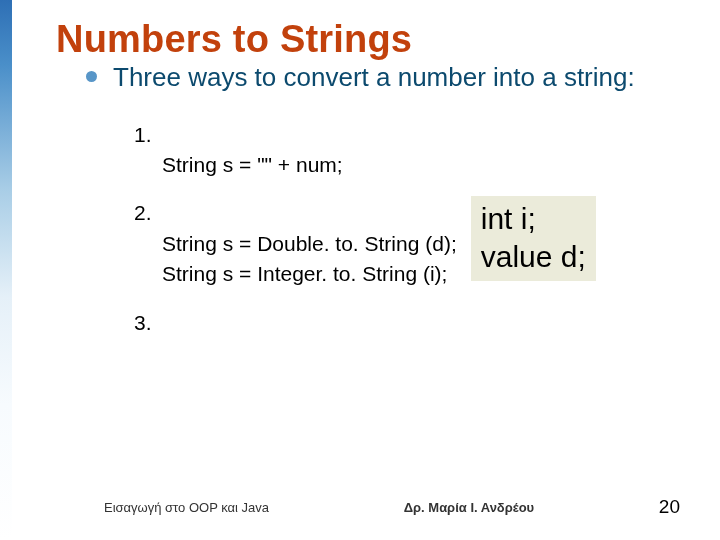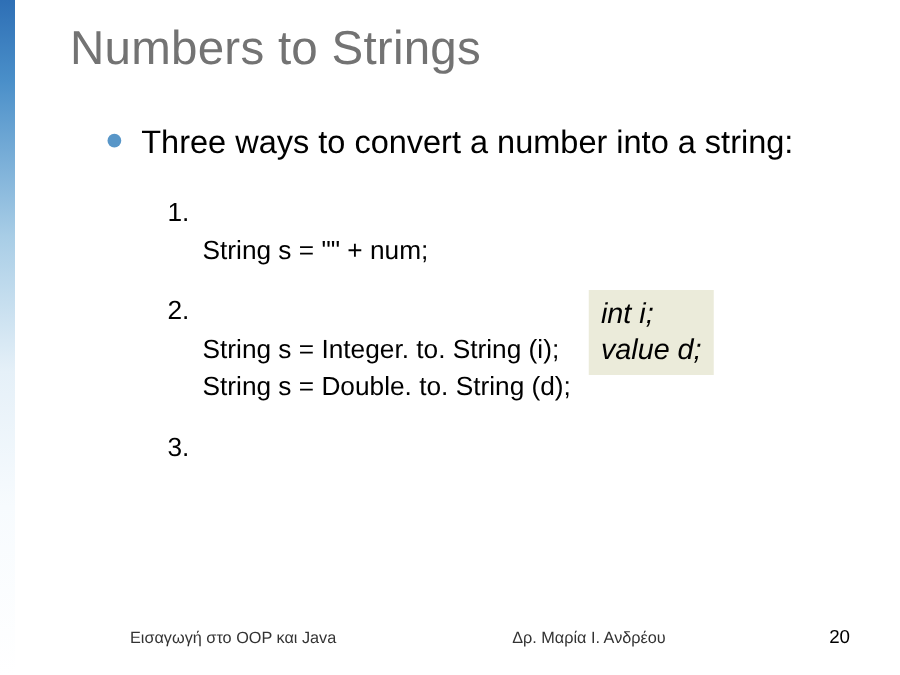--- a/index.html
+++ b/index.html
@@ -15,42 +15,41 @@
     width: 12px; height: 540px;
     background: linear-gradient(180deg, #2e6fb5 0%, #4a8fc9 12%, #a8cde6 35%, #e5f0f8 55%, #f7fbfe 75%, #ffffff 100%);
   }
   .slide {
     position: absolute;
     left: 0; top: 0;
     width: 720px; height: 540px;
     padding: 18px 34px 0 56px;
   }
   .title {
-    color: #737373;
+    color: #c2410c;
     font-size: 38px;
-    font-weight: 400;
+    font-weight: 700;
     letter-spacing: 0.2px;
-    margin-bottom: 36px;
   }
   .bullet-row {
     display: flex;
     align-items: flex-start;
     gap: 16px;
     margin-left: 30px;
     margin-bottom: 26px;
   }
   .bullet-dot {
     width: 11px; height: 11px;
     border-radius: 50%;
     background: #5896c8;
     margin-top: 10px;
     flex: 0 0 auto;
   }
   .bullet-text {
-    color: #000000;
+    color: #0c4a6e;
     font-size: 26px;
     line-height: 1.25;
   }
   .items {
     margin-left: 78px;
     font-size: 21px;
     color: #000;
     line-height: 1.45;
   }
   .item { margin-bottom: 18px; }
@@ -58,40 +57,39 @@
   .item-body { margin-left: 28px; display: block; }
   .row2 {
     display: flex;
     align-items: flex-start;
     gap: 14px;
   }
   .row2 .codecol { flex: 0 0 auto; }
   .callout {
     background: #ebebda;
     padding: 4px 10px 6px 10px;
-    font-size: 23px;
+    font-size: 30px;
     line-height: 1.25;
     color: #000;
     margin-top: -2px;
     white-space: nowrap;
-    font-style: italic;
   }
   .footer {
     position: absolute;
     left: 0; bottom: 22px;
     width: 720px;
     padding: 0 40px 0 104px;
     display: flex;
     align-items: center;
     font-size: 13px;
     color: #333;
   }
   .footer .fl { flex: 0 0 auto; }
-  .footer .fc { flex: 1 1 auto; text-align: center; padding-left: 10px; }
-  .footer .fr { flex: 0 0 auto; font-size: 15px; color: #000; }
+  .footer .fc { flex: 1 1 auto; text-align: center; padding-left: 10px; font-weight: bold; }
+  .footer .fr { flex: 0 0 auto; font-size: 19px; color: #000; }
 </style>
 </head>
 <body>
 
 <div class="left-stripe"></div>
 
 <div class="slide">
 
   <h1 class="title">Numbers to Strings</h1>
 
@@ -103,22 +101,22 @@
   <div class="items">
 
     <div class="item">
       <span class="item-num">1.</span>
       <span class="item-body">String s = "" + num;</span>
     </div>
 
     <div class="item row2">
       <div class="codecol">
         <span class="item-num">2.</span>
+        <span class="item-body">String s = Double. to. String (d);</span>
         <span class="item-body">String s = Integer. to. String (i);</span>
-        <span class="item-body">String s = Double. to. String (d);</span>
       </div>
       <div class="callout">
         <div>int i;</div>
         <div>value d;</div>
       </div>
     </div>
 
     <div class="item">
       <span class="item-num">3.</span>
     </div>

